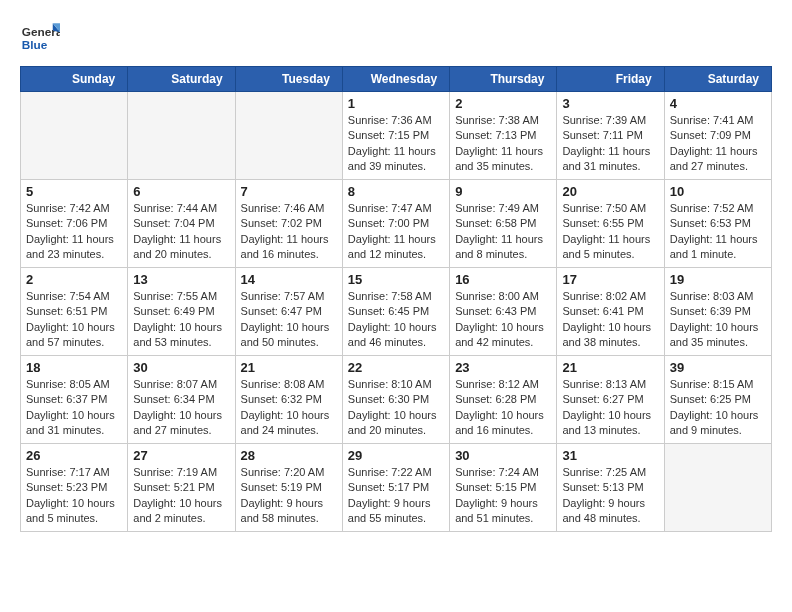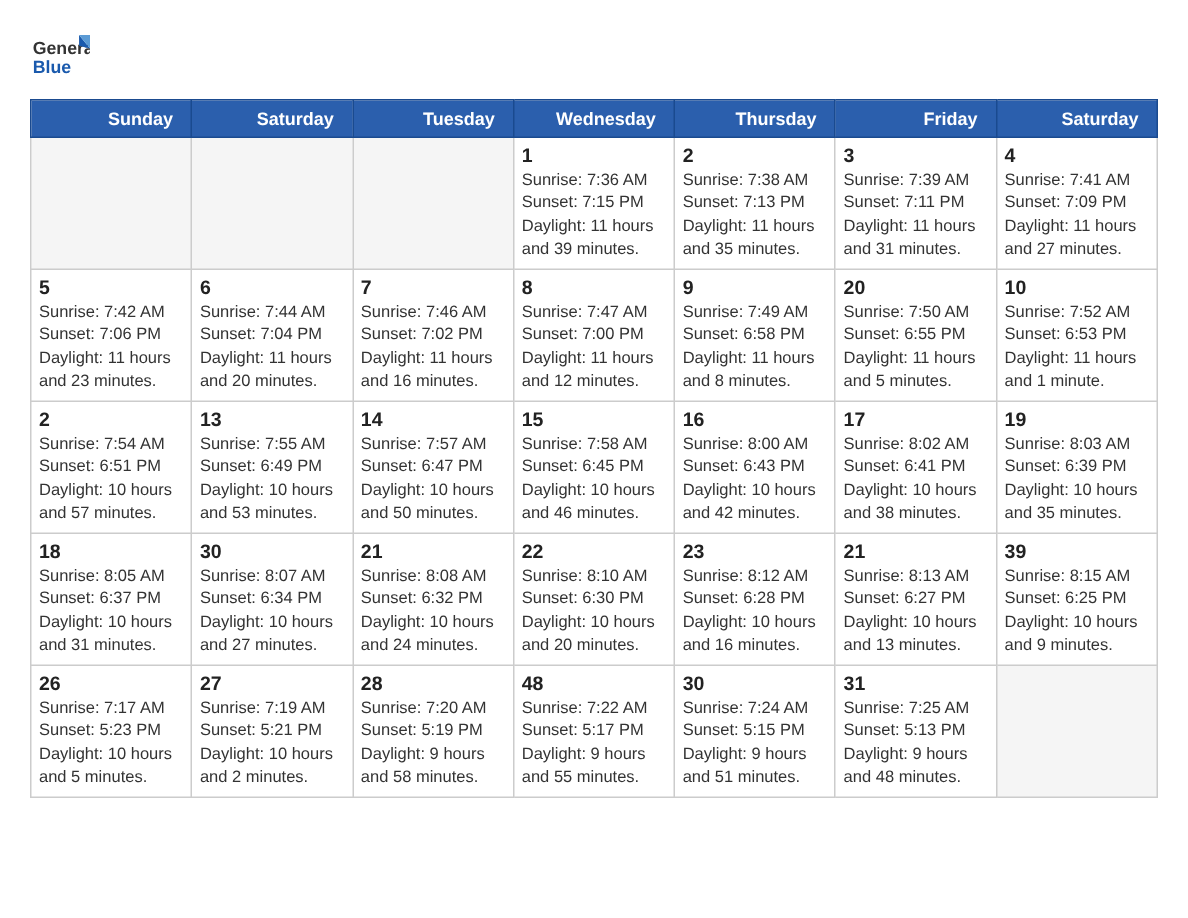--- a/index.html
+++ b/index.html
@@ -231,21 +231,21 @@
           </td>
           <td>
             <div class="day-number">27</div>
             <div class="day-info">Sunrise: 7:19 AM<br>Sunset: 5:21 PM<br>Daylight: 10 hours and 2 minutes.</div>
           </td>
           <td>
             <div class="day-number">28</div>
             <div class="day-info">Sunrise: 7:20 AM<br>Sunset: 5:19 PM<br>Daylight: 9 hours and 58 minutes.</div>
           </td>
           <td>
-            <div class="day-number">48</div>
+            <div class="day-number">29</div>
             <div class="day-info">Sunrise: 7:22 AM<br>Sunset: 5:17 PM<br>Daylight: 9 hours and 55 minutes.</div>
           </td>
           <td>
             <div class="day-number">30</div>
             <div class="day-info">Sunrise: 7:24 AM<br>Sunset: 5:15 PM<br>Daylight: 9 hours and 51 minutes.</div>
           </td>
           <td>
             <div class="day-number">31</div>
             <div class="day-info">Sunrise: 7:25 AM<br>Sunset: 5:13 PM<br>Daylight: 9 hours and 48 minutes.</div>
           </td>

